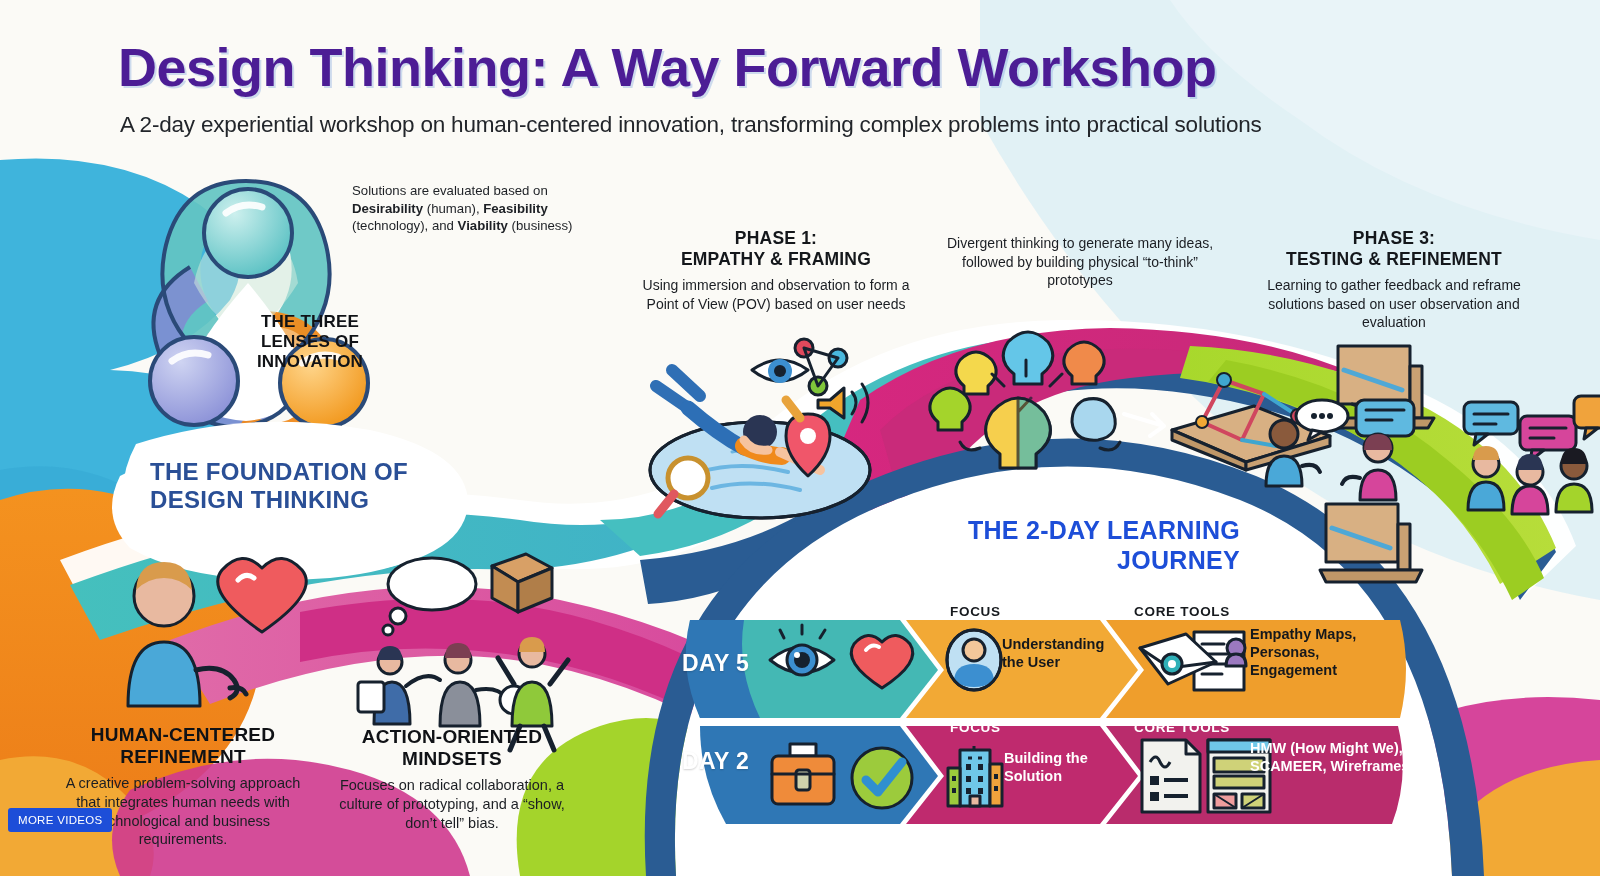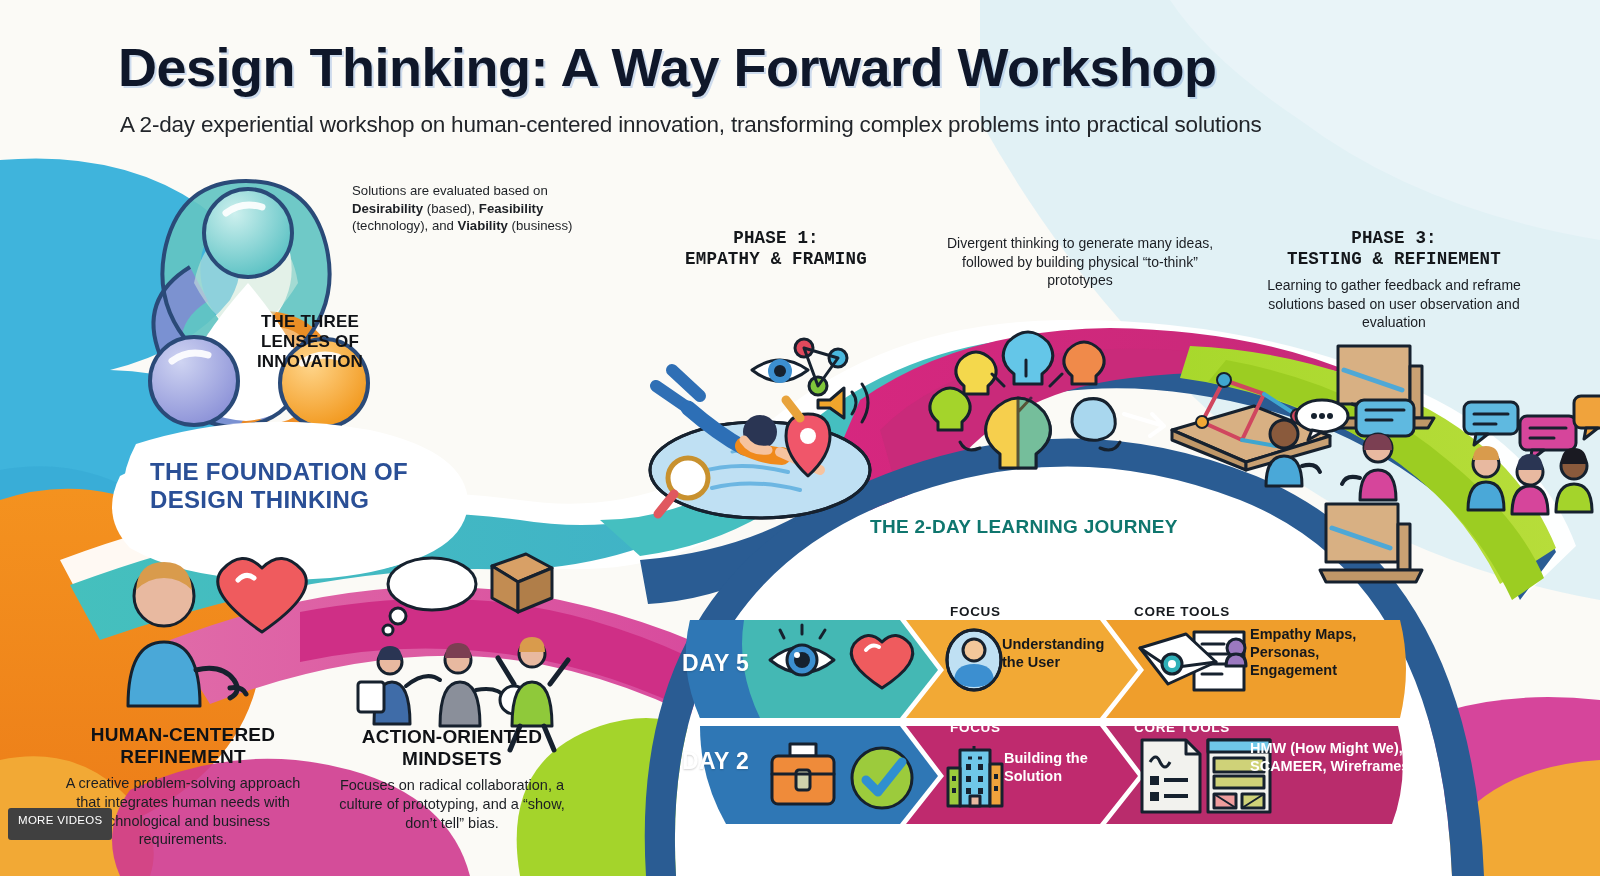--- a/index.html
+++ b/index.html
@@ -15,21 +15,21 @@
     overflow: hidden;
     background: #fbfaf6;
   }
   svg.layer { position: absolute; left: 0; top: 0; width: 1600px; height: 876px; }
   .txt { position: absolute; }
 
   
   #title {
     left: 118px; top: 36px; width: 1360px;
     font-size: 54px; font-weight: bold; letter-spacing: -0.5px;
-    color: #0f172a;
+    color: #4c1d95;
     text-shadow: 2px 2px 0 rgba(120,160,220,0.35);
   }
   #subtitle {
     left: 120px; top: 112px; width: 1360px;
     font-size: 22.5px; color: #22252a; letter-spacing: -0.2px;
   }
 
   
   #lens-note {
     left: 352px; top: 182px; width: 248px;
@@ -43,29 +43,29 @@
     font-size: 17px; font-weight: bold; line-height: 1.18;
     color: #101216; text-align: center; letter-spacing: .2px;
   }
   #foundation-label {
     left: 150px; top: 458px; width: 300px;
     font-size: 24px; font-weight: bold; line-height: 1.18;
     color: #2a4f96; letter-spacing: .3px;
   }
   #journey-label {
     left: 870px; top: 516px; width: 370px;
-    font-size: 19px; font-weight: bold; line-height: 1.18;
-    color: #0f766e; text-align: left; letter-spacing: .3px;
+    font-size: 25px; font-weight: bold; line-height: 1.18;
+    color: #1d4ed8; text-align: right; letter-spacing: .3px;
   }
 
   
   .phase { position: absolute; text-align: center; }
   .phase .kicker {
     font-size: 17.5px; font-weight: bold; color: #14171b;
-    line-height: 1.2; letter-spacing: .2px; font-family: Liberation Mono, monospace;
+    line-height: 1.2; letter-spacing: .2px;
   }
   .phase .body {
     margin-top: 6px;
     font-size: 14px; line-height: 1.33; color: #1b1e23;
   }
   #phase1 { left: 640px; top: 228px; width: 272px; }
   #phase2 { left: 930px; top: 228px; width: 300px; }
   #phase3 { left: 1250px; top: 228px; width: 288px; }
 
   
@@ -105,23 +105,23 @@
   .celltext.dark { color: #15181c; }
   .celltext.light { color: #ffffff; }
   #d1-focus-text { left: 1002px; top: 636px; width: 110px; }
   #d1-tools-text { left: 1250px; top: 626px; width: 150px; }
   #d2-focus-text { left: 1004px; top: 750px; width: 110px; }
   #d2-tools-text { left: 1250px; top: 740px; width: 160px; }
 
   
   #more-videos {
     position: absolute; left: 8px; top: 808px;
-    background: #404040; color: #ffffff;
+    background: #1d4ed8; color: #ffffff;
     font-size: 11.5px; letter-spacing: .3px;
-    padding: 6px 10px 14px 10px; border-radius: 3px;
+    padding: 6px 10px 6px 10px; border-radius: 3px;
   }
 </style>
 </head>
 <body>
 
 <div id="stage">
 
   <svg class="layer" viewBox="0 0 1600 876">
     <defs>
       <linearGradient id="gTeal" x1="0" y1="0" x2="1" y2="0">
@@ -491,29 +491,30 @@
       <rect x="102" y="58" width="22" height="14" fill="#cfd278"></rect>
       <path d="M74 58 l22 14 M102 72 l22 -14" stroke-width="2"></path>
     </g>
   </svg>
 
   <div class="txt" id="title">Design Thinking: A Way Forward Workshop</div>
   <div class="txt" id="subtitle">A 2-day experiential workshop on human-centered innovation, transforming complex problems into practical solutions</div>
 
   <div class="txt" id="lens-note">
     <span>Solutions are evaluated based on</span>
-    <b>Desirability</b><span> (based), </span><b>Feasibility</b><span> (technology), and </span><b>Viability</b><span> (business)</span>
+    <b>Desirability</b><span> (human), </span><b>Feasibility</b><span> (technology), and </span><b>Viability</b><span> (business)</span>
   </div>
 
   <div class="txt" id="lens-label">THE THREE LENSES OF INNOVATION</div>
   <div class="txt" id="foundation-label">THE FOUNDATION OF DESIGN THINKING</div>
   <div class="txt" id="journey-label">THE 2-DAY LEARNING JOURNEY</div>
 
   <div class="txt phase" id="phase1">
     <div class="kicker">PHASE 1:<br>EMPATHY &amp; FRAMING</div>
+    <div class="body">Using immersion and observation to form a Point of View (POV) based on user needs</div>
   </div>
   <div class="txt phase" id="phase2">
     <div class="body">Divergent thinking to generate many ideas, followed by building physical “to-think” prototypes</div>
   </div>
   <div class="txt phase" id="phase3">
     <div class="kicker">PHASE 3:<br>TESTING &amp; REFINEMENT</div>
     <div class="body">Learning to gather feedback and reframe solutions based on user observation and evaluation</div>
   </div>
 
   <div class="txt pillar" id="pillar1">

